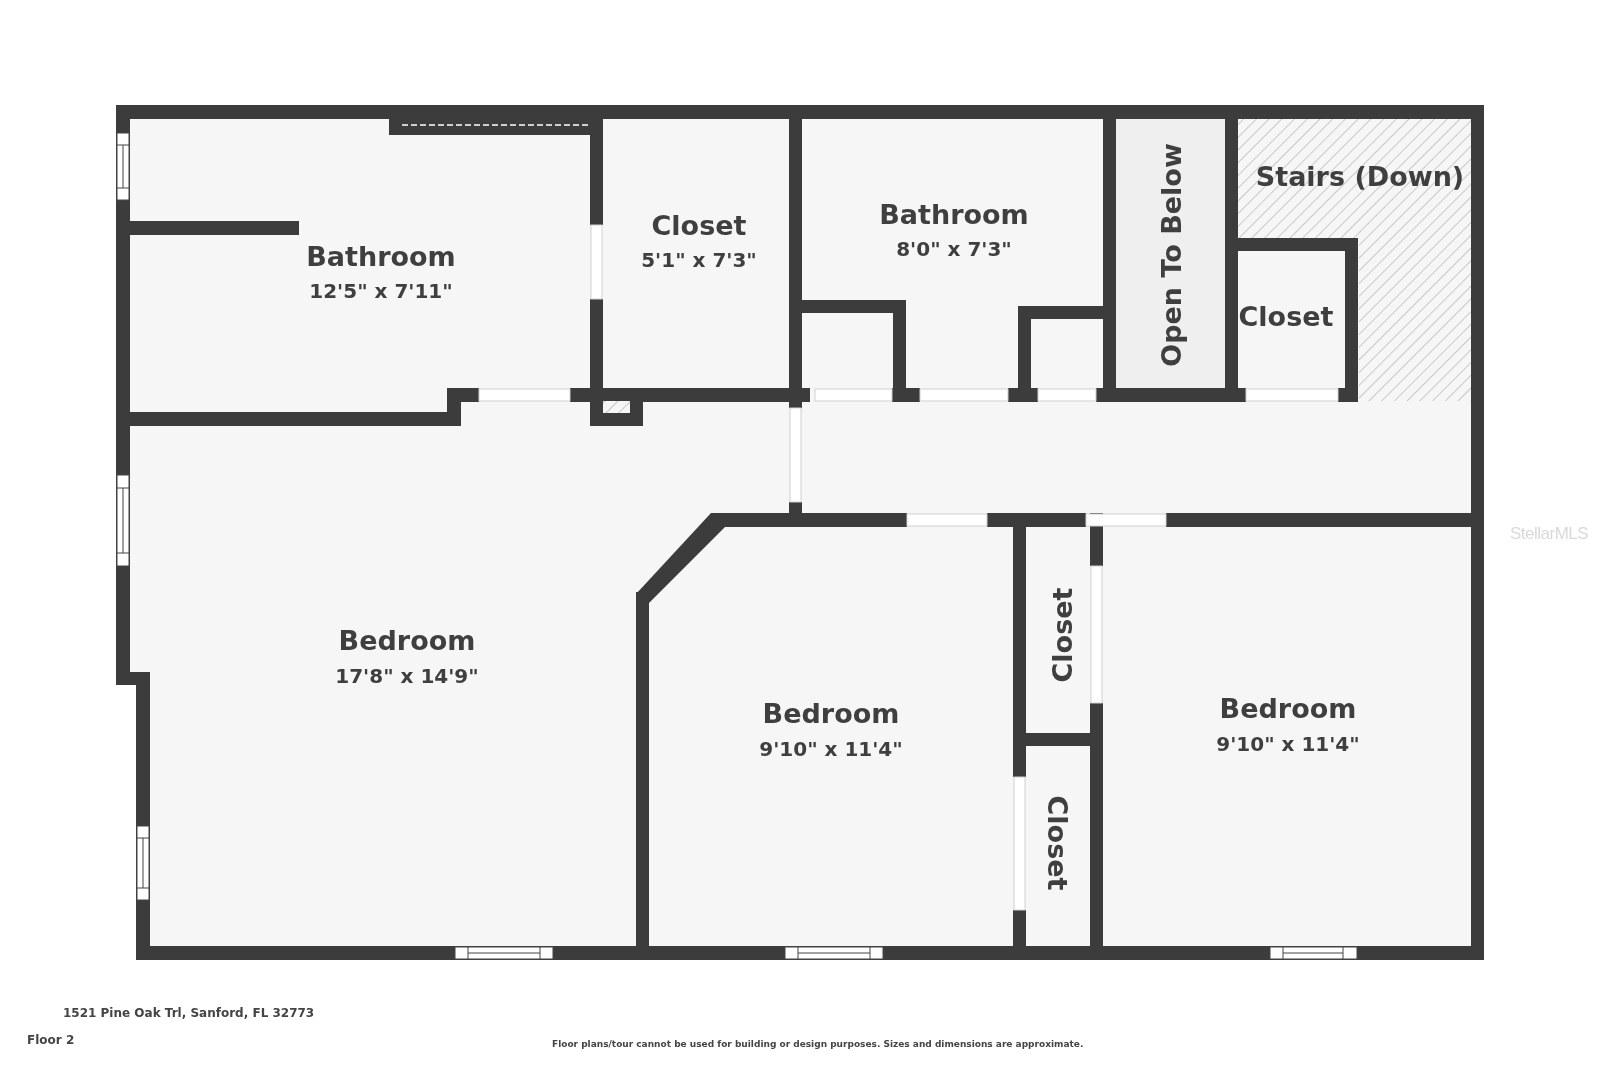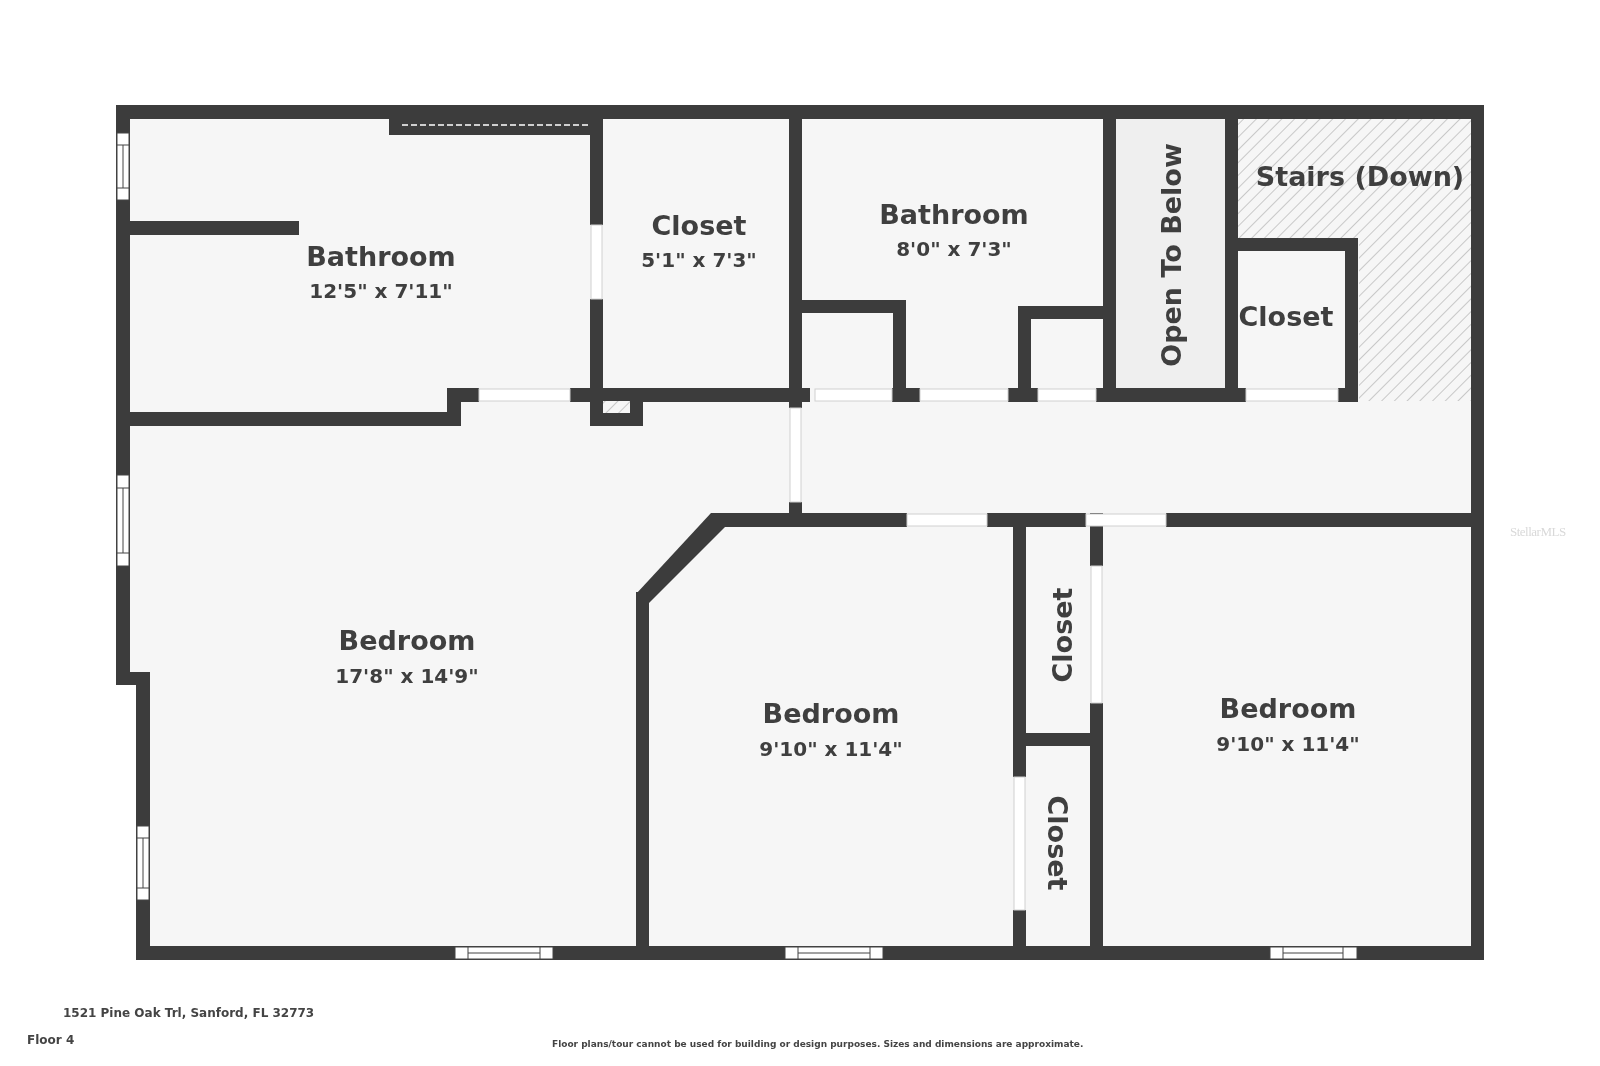--- a/index.html
+++ b/index.html
@@ -5,22 +5,22 @@
   html, body { margin: 0; padding: 0; background: #ffffff; }
   body { width: 1600px; height: 1066px; position: relative; overflow: hidden;
          font-family: "DejaVu Sans", "Liberation Sans", sans-serif; }
   #plan { position: absolute; left: 0; top: 0; }
   .room-name { font-family: "DejaVu Sans", sans-serif; font-weight: bold; font-size: 27px; fill: #3f3f3f; }
   .room-dim  { font-family: "DejaVu Sans", sans-serif; font-weight: bold; font-size: 20px; fill: #3f3f3f; }
   .footer-text { position: absolute; font-family: "DejaVu Sans", sans-serif; font-weight: bold; color: #444444; }
   #address { left: 27px; top: 1006px; font-size: 12px; margin-left: 36px; }
   #floor { left: 27px; top: 1033px; font-size: 12px; }
   #disclaimer { left: 552px; top: 1039px; font-size: 9px; }
-  #watermark { position: absolute; left: 1510px; top: 524px; font-size: 13px; color: #d9d9d9;
-               font-family: Liberation Serif, serif; letter-spacing: -0.5px; text-align: center; }
+  #watermark { position: absolute; left: 1510px; top: 524px; font-size: 17px; color: #d9d9d9;
+               font-family: Liberation Sans, sans-serif; letter-spacing: -0.5px; text-align: center; }
 </style>
 </head>
 <body>
 
 <svg id="plan" width="1600" height="1066" viewBox="0 0 1600 1066" xmlns="http://www.w3.org/2000/svg">
   <defs>
     <pattern id="hatch" patternUnits="userSpaceOnUse" width="9" height="9" patternTransform="rotate(45)">
       <rect width="9" height="9" fill="#f6f6f6"></rect>
       <line x1="0" y1="0" x2="0" y2="9" stroke="#9a9a9a" stroke-width="1"></line>
     </pattern>
@@ -178,14 +178,14 @@
     </g>
     <g>
       <text class="room-name" x="1288" y="718">Bedroom</text>
       <text class="room-dim" x="1288" y="751">9'10" x 11'4"</text>
     </g>
   </g>
 </svg>
 
 <div id="watermark">StellarMLS</div>
 <div id="address" class="footer-text">1521 Pine Oak Trl, Sanford, FL 32773</div>
-<div id="floor" class="footer-text">Floor 4</div>
+<div id="floor" class="footer-text">Floor 2</div>
 <div id="disclaimer" class="footer-text">Floor plans/tour cannot be used for building or design purposes. Sizes and dimensions are approximate.</div>
 
 </body></html>

